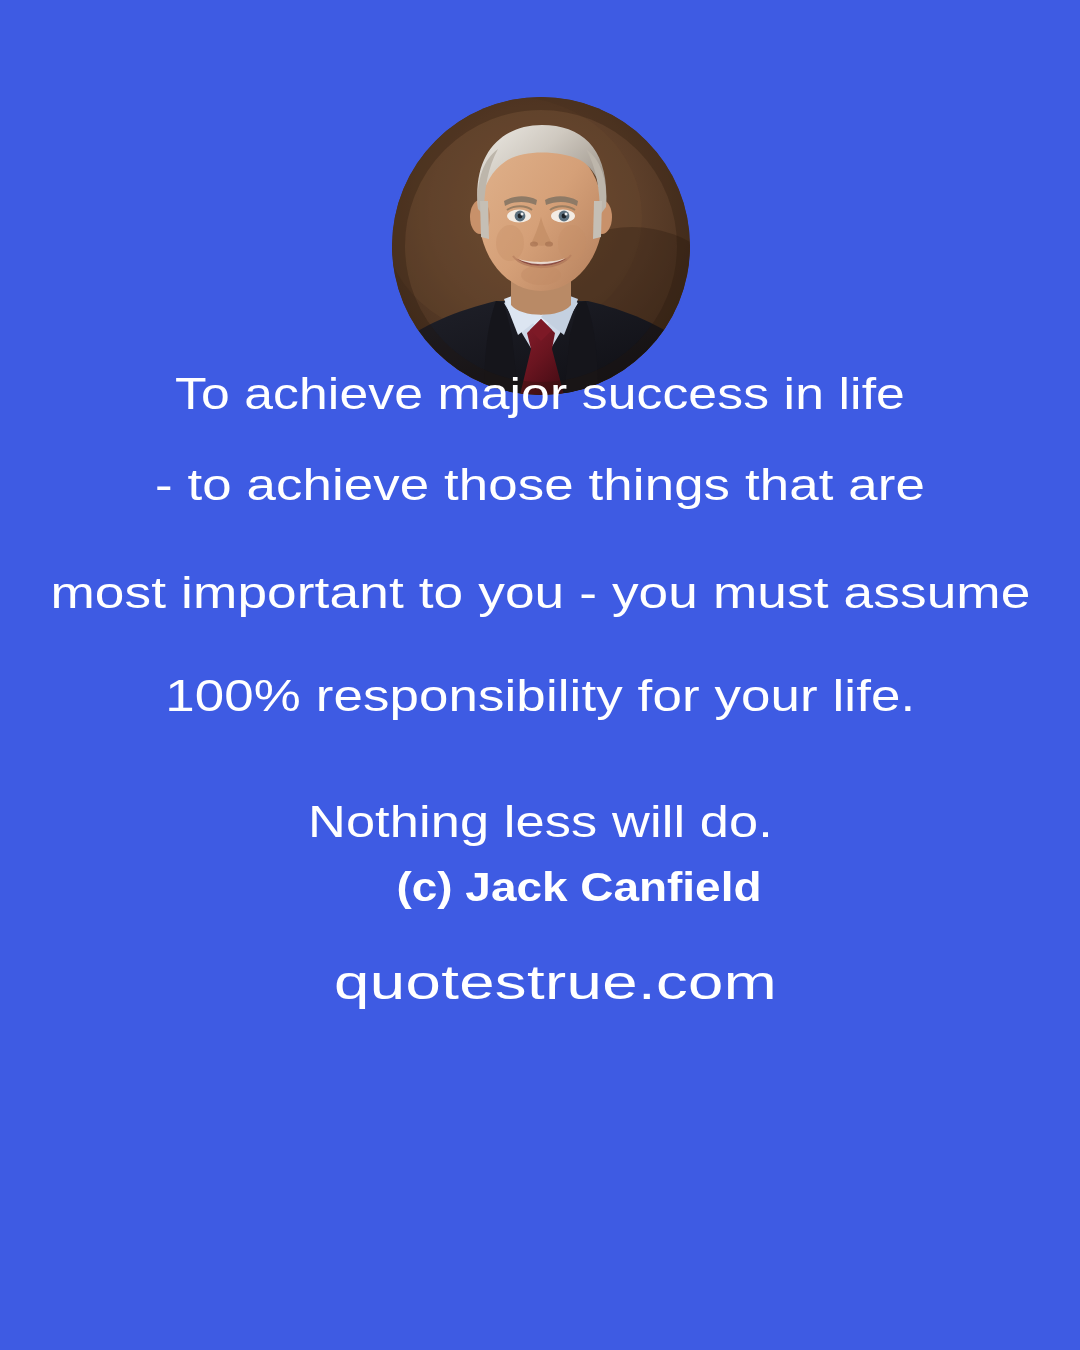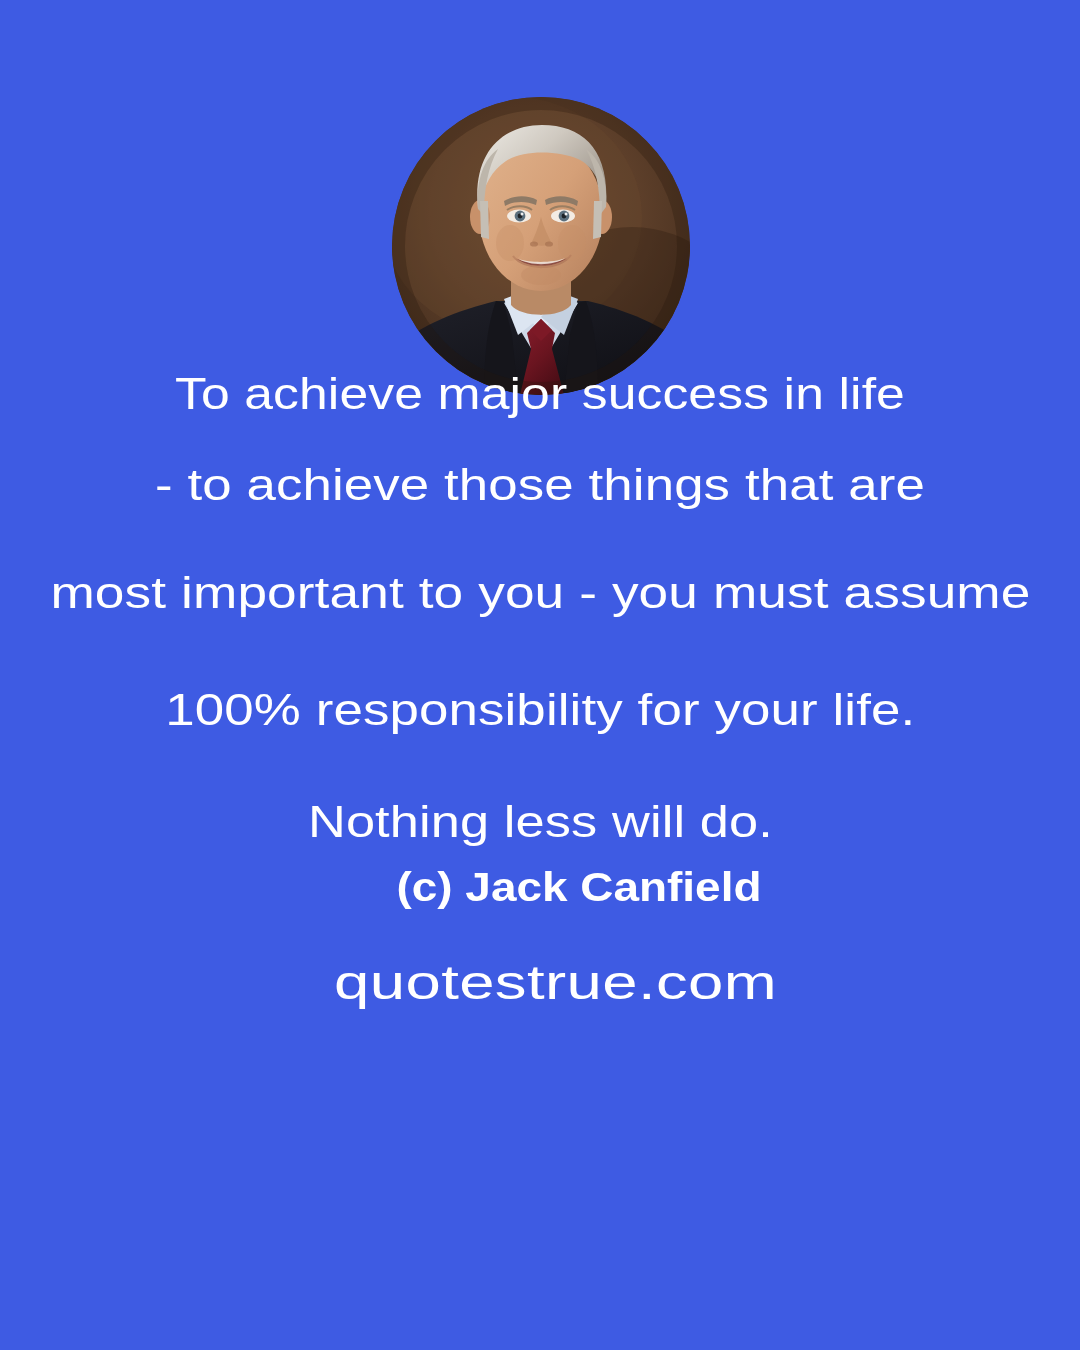--- a/index.html
+++ b/index.html
@@ -57,21 +57,21 @@
     font-weight: 400;
     font-size: 44px;
     line-height: 52px;
     letter-spacing: 0.1px;
     white-space: nowrap;
   }
 
   .quote-line.l0 { top: 368px; }
   .quote-line.l1 { top: 459px; }
   .quote-line.l2 { top: 554px; margin-top: 13px; }
-  .quote-line.l3 { top: 684px; }
+  .quote-line.l3 { top: 670px; }
   .quote-line.l4 { top: 796px; }
 
   #attribution {
     position: absolute;
     left: 0;
     top: 862px;
     width: 1080px;
     text-align: center;
     color: #FFFFFF;
     font-family: "Liberation Sans", sans-serif;

